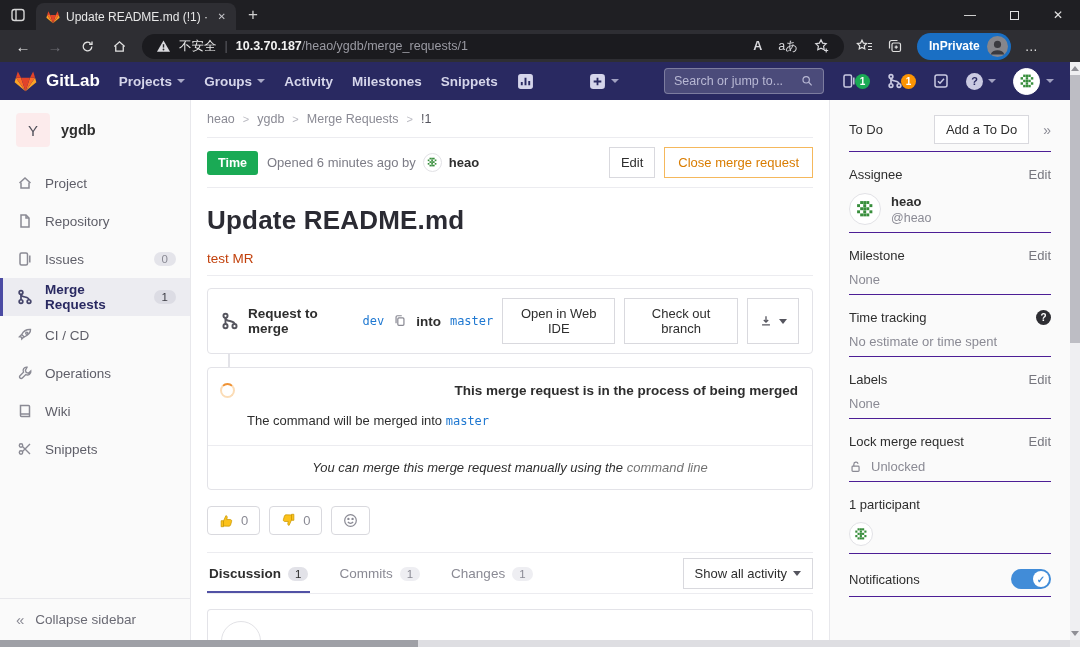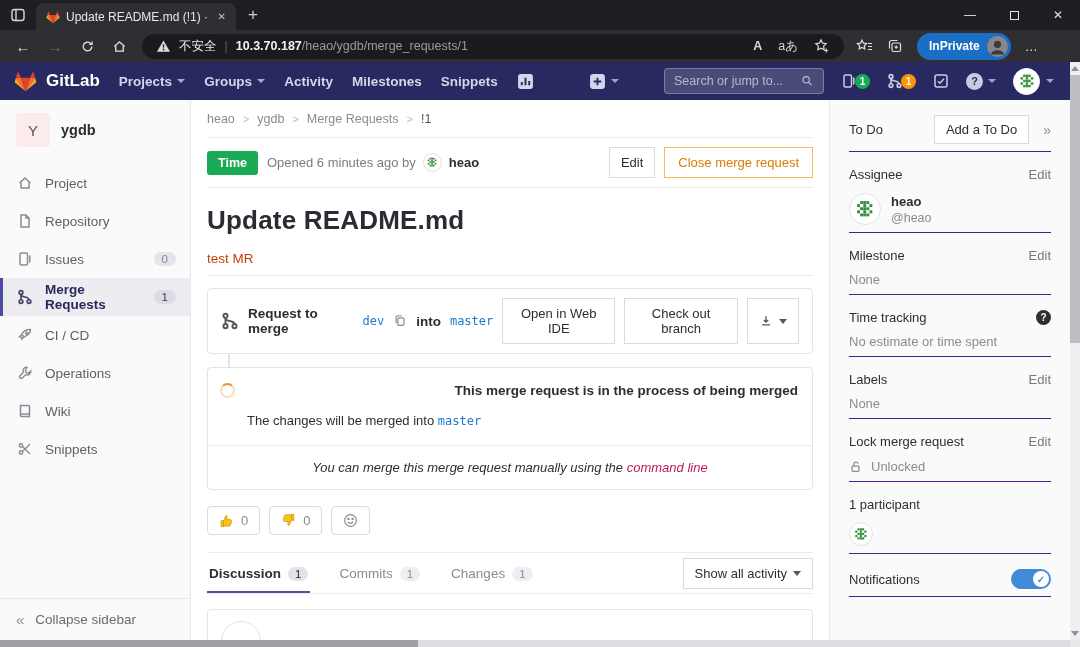--- a/index.html
+++ b/index.html
@@ -99,21 +99,21 @@
   .badge-open{ background:#1aaa55; color:#fff; font-size:12.5px; font-weight:700; padding:5px 11px; border-radius:3px; }
   .status-txt{ color:#7c7c86; font-size:13px; display:flex; align-items:center; gap:7px; }
   .author-b{ color:#2e2e2e; font-weight:700; }
   .btn{ background:#fff; border:1px solid #d9d9de; border-radius:0; padding:7px 11px; font-size:13px;
         color:#2e2e2e; font-family:inherit; display:inline-flex; align-items:center; gap:6px; }
   .btn-close{ border-color:#f5b85c; color:#d97c00; padding:7px 13px; }
   .mr-actions{ margin-left:auto; display:flex; gap:9px; }
   .mr-title{ font-size:26px; font-weight:700; color:#2b2b33; margin:17px 0 15px; letter-spacing:.2px; }
   .mr-desc{ font-size:13.5px; color:#c2410c; padding-bottom:9px; border-bottom:1px solid #ececf0; }
   .mono{ font-family:"DejaVu Sans Mono","Liberation Mono",monospace; font-size:12px; color:#1f78d1; }
-  .link{ color:#be185d; }
+  .link{ color:#737373; }
   .widget{ margin-top:12px; border:1px solid #e3e3e8; border-radius:4px; padding:9px 13px;
            display:flex; align-items:center; gap:9px; }
   .w-label{ font-weight:700; font-size:13.5px; }
   .w-btns{ margin-left:auto; display:flex; gap:9px; }
   .connector{ width:2px; height:13px; background:#e3e3e8; margin-left:21px; }
   .statebox{ border:1px solid #e3e3e8; border-radius:4px; }
   .state-r1{ display:flex; align-items:center; gap:10px; padding:15px 14px 5px 12px;justify-content:space-between; }
   .spinner{ width:15px; height:15px; border-radius:50%; border:2px solid #fbdcb6; border-top-color:#ef9234; flex:none; }
   .state-h{ font-size:13.5px; font-weight:600; color:#2e2e2e; }
   .state-r2{ padding:10px 14px 17px 39px; font-size:13px; color:#2e2e2e; }
@@ -534,21 +534,21 @@
       </div>
 
       <div class="connector"></div>
 
       <div class="statebox">
         <div class="state-r1">
           <span class="spinner"></span>
           <span class="state-h">This merge request is in the process of being merged</span>
         </div>
         <div class="state-r2">
-          <span>The changes will be merged into</span>
+          <span>The command will be merged into</span>
           <span class="mono">master</span>
         </div>
         <div class="state-r3">
           <span>You can merge this merge request manually using the</span>
           <span class="link">command line</span>
         </div>
       </div>
 
       <div class="awards">
         <button class="award-btn">

